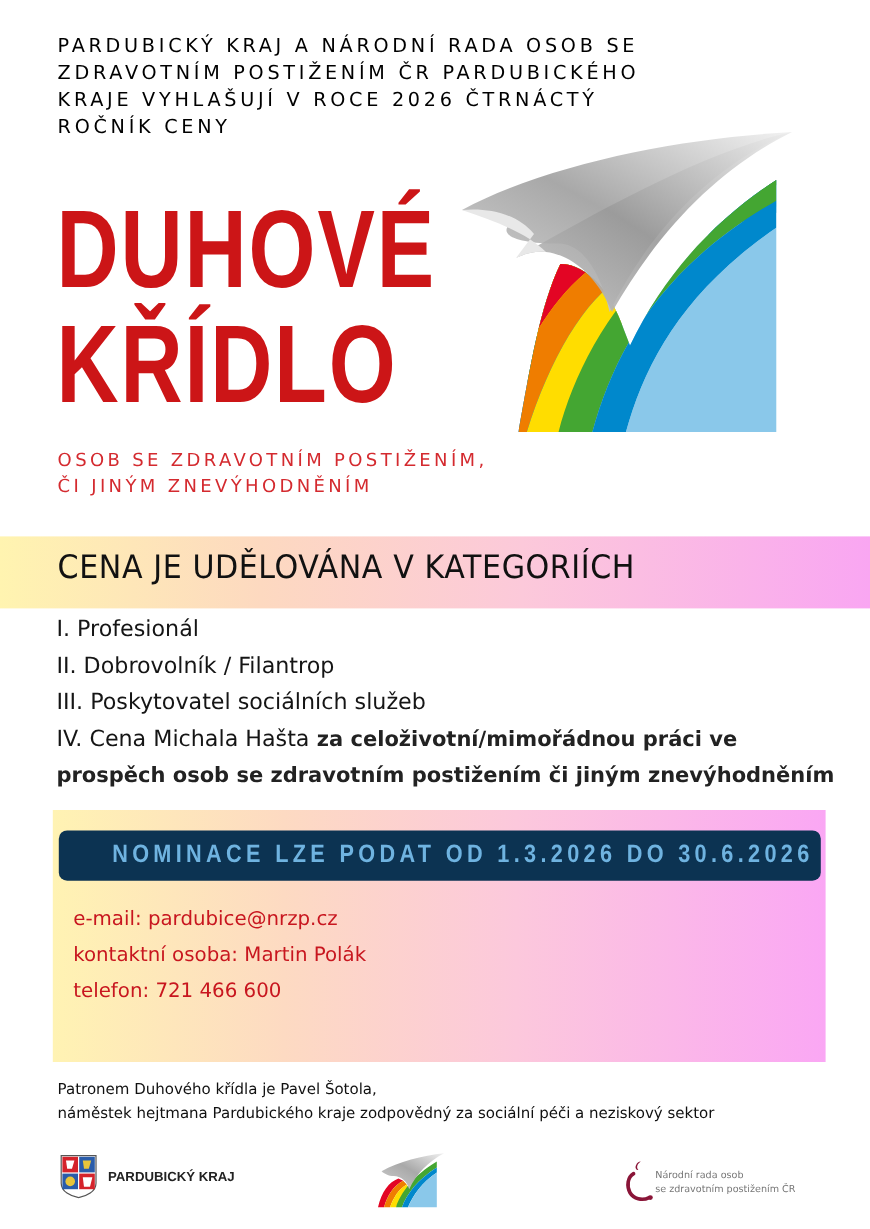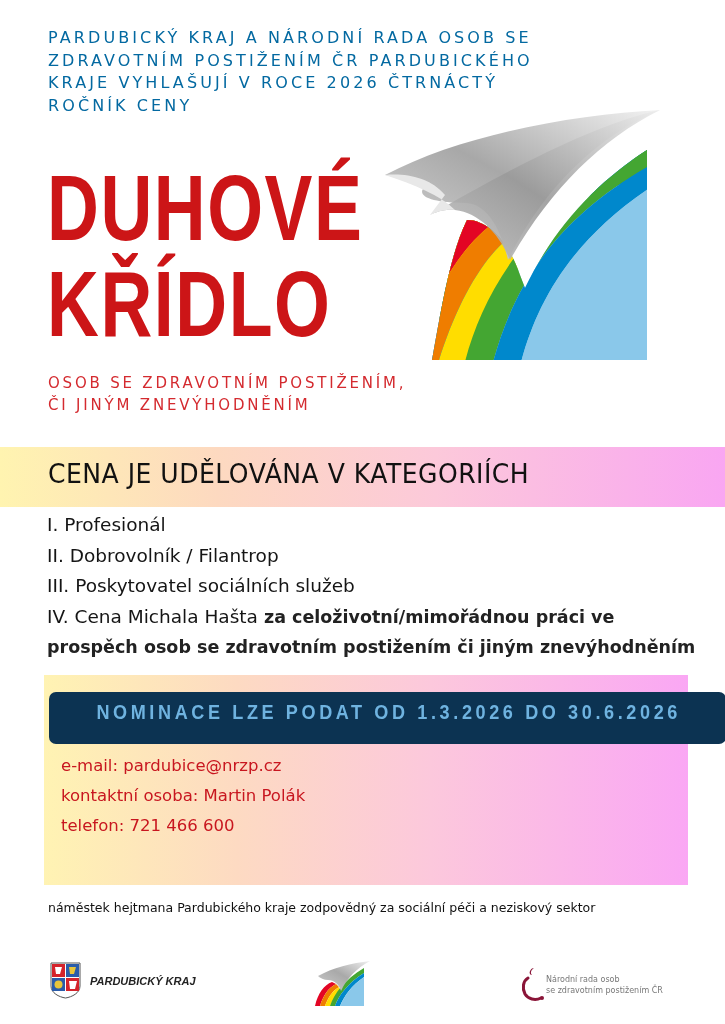--- a/index.html
+++ b/index.html
@@ -1,20 +1,20 @@
 <!DOCTYPE html>
 <html><head>
 <meta charset="utf-8">
 <style>
   html, body { margin: 0; padding: 0; background: #ffffff; }
   body { width: 725px; height: 1024px; position: relative; overflow: hidden; font-family: "DejaVu Sans", sans-serif; }
 
   .intro {
     position: absolute; left: 48px; top: 27px; width: 560px;
-    color: #0369a1; font-family: "DejaVu Sans", sans-serif;
+    color: #000000; font-family: "DejaVu Sans", sans-serif;
     font-size: 16px; letter-spacing: 3.1px; line-height: 22.5px;
     text-transform: uppercase; font-weight: normal;
   }
   .intro div { white-space: nowrap; }
 
   .title {
     position: absolute; left: 47px; top: 160px;
     color: #cc1517; font-family: "Liberation Sans Narrow", "Liberation Sans", sans-serif;
     font-weight: bold; font-size: 92px; line-height: 96px;
     transform: scaleX(0.78); transform-origin: left top; letter-spacing: 2px;
@@ -42,36 +42,36 @@
   .categories { position: absolute; left: 47px; top: 510px; font-size: 18.5px; color: #151515; line-height: 30.5px; }
   .categories div { white-space: nowrap; }
   .categories .strong { font-weight: normal; }
   .categories .light { font-weight: bold; color: #222; font-size: 17.5px; }
 
   .contact-box {
     position: absolute; left: 44px; top: 675px; width: 644px; height: 210px;
     background: linear-gradient(90deg, #fff3b3 0%, #fddac2 30%, #fcc8dc 60%, #faa7f4 100%);
   }
   .nominace {
-    position: absolute; left: 5px; top: 17px; width: 635px; height: 52px;
-    background: #0c3352; border-radius: 7px; padding-left: 42px;
+    position: absolute; left: 5px; top: 17px; width: 635px; height: 42px;
+    background: #0c3352; border-radius: 7px;
   }
   .nominace-text {
     position: absolute; left: 0; right: 0; top: 8px; text-align: center;
     color: #6fb3e0; font-family: "Liberation Sans", sans-serif; font-weight: bold;
     font-size: 21px; letter-spacing: 4.2px; white-space: nowrap;
     transform: scaleX(0.86); transform-origin: center;
   }
   .contact-lines { position: absolute; left: 17px; top: 76px; color: #c8161f; font-size: 16.5px; line-height: 30px; }
   .contact-lines div { white-space: nowrap; }
 
   .patron { position: absolute; left: 48px; top: 898px; font-size: 12.5px; color: #111; line-height: 20px; }
   .patron div { white-space: nowrap; }
 
-  .footer-pk { position: absolute; left: 50px; top: 962px; display: flex; align-items: center; font-style: italic; }
+  .footer-pk { position: absolute; left: 50px; top: 962px; display: flex; align-items: center; }
   .crest { width: 31px; height: 37px; position: relative; }
   .pk-name { margin-left: 9px; font-family: "Liberation Sans", sans-serif; font-weight: bold; font-size: 11px; color: #222; }
 
   .footer-logo { position: absolute; left: 312px; top: 958px; width: 60px; height: 50px; }
 
   .footer-nrzp { position: absolute; left: 520px; top: 966px; display: flex; align-items: center; }
   .nrzp-mark { width: 26px; height: 38px; }
   .nrzp-text { margin-left: 0; font-size: 8px; color: #777; line-height: 11px; }
   .nrzp-text div { white-space: nowrap; }
 </style>
@@ -154,20 +154,21 @@
     <div class="nominace-text">NOMINACE LZE PODAT OD 1.3.2026 DO 30.6.2026</div>
   </div>
   <div class="contact-lines">
     <div>e-mail: pardubice@nrzp.cz</div>
     <div>kontaktní osoba:  Martin Polák</div>
     <div>telefon:  721 466 600</div>
   </div>
 </div>
 
 <div class="patron">
+  <div>Patronem Duhového křídla je Pavel Šotola,</div>
   <div>náměstek hejtmana Pardubického kraje zodpovědný za sociální péči a neziskový sektor</div>
 </div>
 
 <div class="footer-pk">
   <svg class="crest" viewBox="0 0 31 37">
     <path d="M1 1 H30 V24 C30 31 22 35 15.5 36 C9 35 1 31 1 24 Z" fill="#fff" stroke="#555" stroke-width="1"></path>
     <rect x="2" y="2" width="13" height="13" fill="#d4232b"></rect>
     <rect x="16" y="2" width="13" height="13" fill="#2a5caa"></rect>
     <rect x="2" y="16" width="13" height="13" fill="#2a5caa"></rect>
     <rect x="16" y="16" width="13" height="13" fill="#d4232b"></rect>

